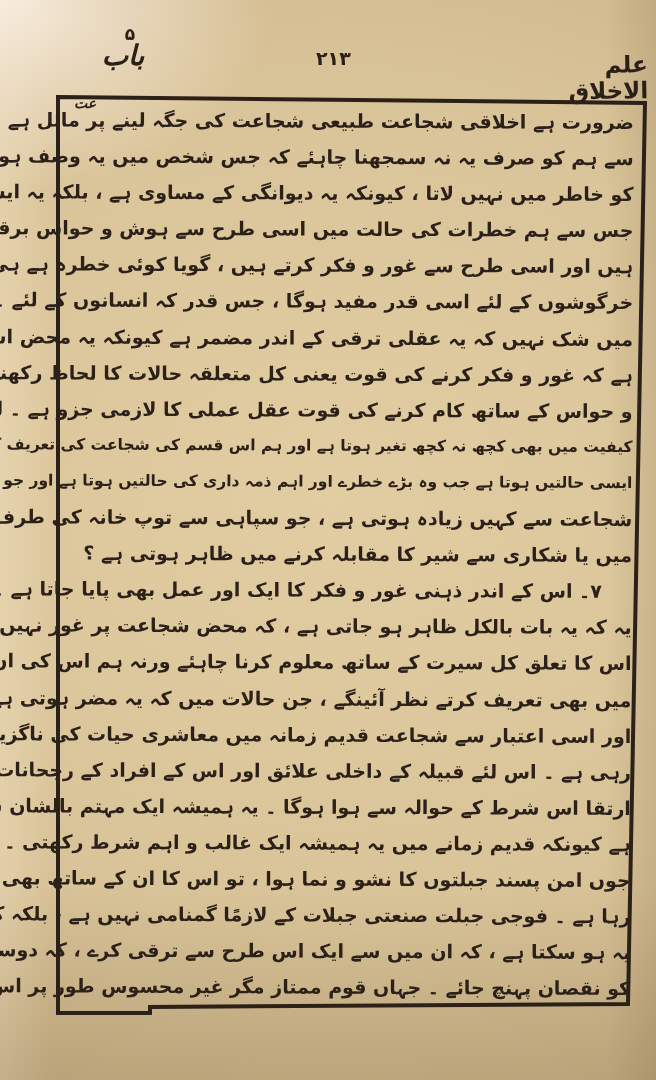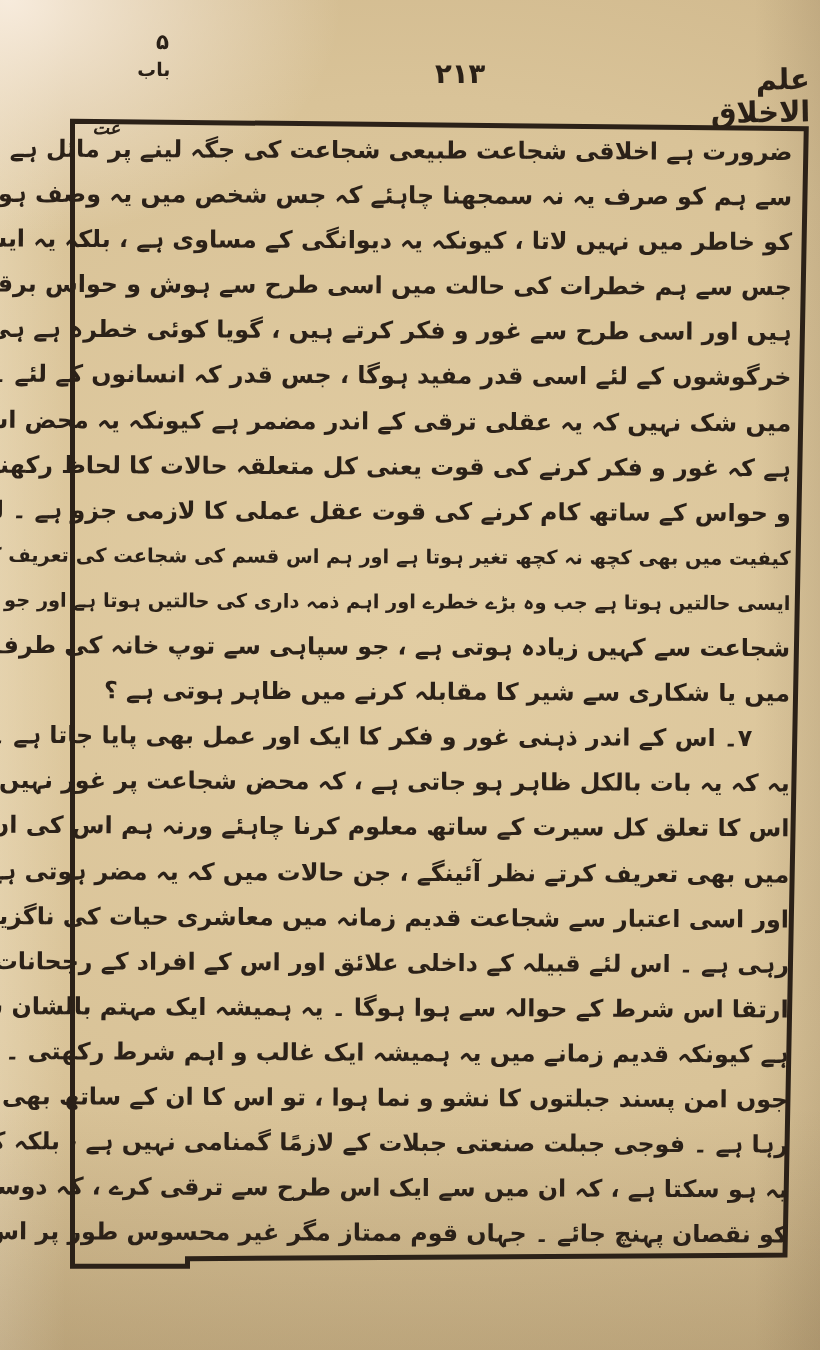--- a/index.html
+++ b/index.html
@@ -16,27 +16,27 @@
   .photo{position:absolute;inset:0;}
 
   
   .book-title{
     position:absolute;top:52px;right:8px;width:110px;
     font-size:23px;font-weight:bold;text-align:right;direction:rtl;
     transform:rotate(-1deg);
   }
   .page-number{
     position:absolute;top:47px;left:316px;
-    font-size:22px;font-weight:bold;letter-spacing:9px;direction:rtl;margin-left:32px;
+    font-size:19px;font-weight:bold;letter-spacing:9px;direction:rtl;
   }
   .chapter{
     position:absolute;top:24px;left:95px;width:56px;text-align:center;direction:rtl;
   }
   .chapter .chapter-num{display:block;font-size:17px;font-weight:bold;line-height:20px;text-align:center;margin-right:-14px;}
-  .chapter .chapter-word{display:block;font-size:15px;font-weight:bold;line-height:24px;}
+  .chapter .chapter-word{display:block;font-size:28px;font-weight:bold;line-height:24px;font-style:italic;}
 
   
   .frame-svg{position:absolute;left:0;top:0;pointer-events:none;}
 
   
   .text-block{
     position:absolute;left:68px;top:104px;width:566px;height:902px;
     direction:rtl;transform:rotate(.25deg);transform-origin:top right;
   }
   .tline{

